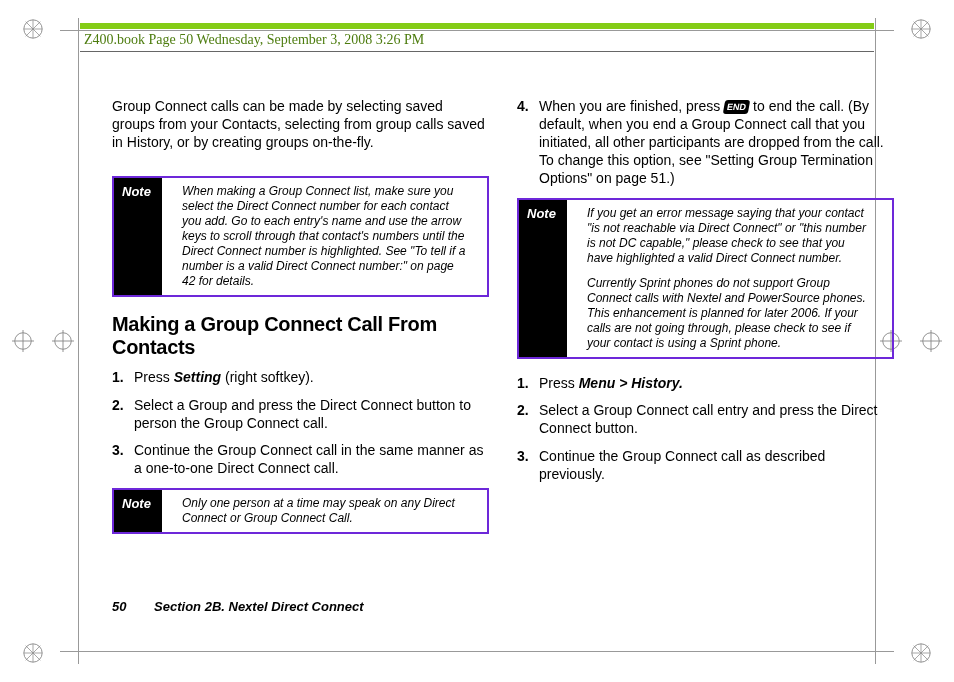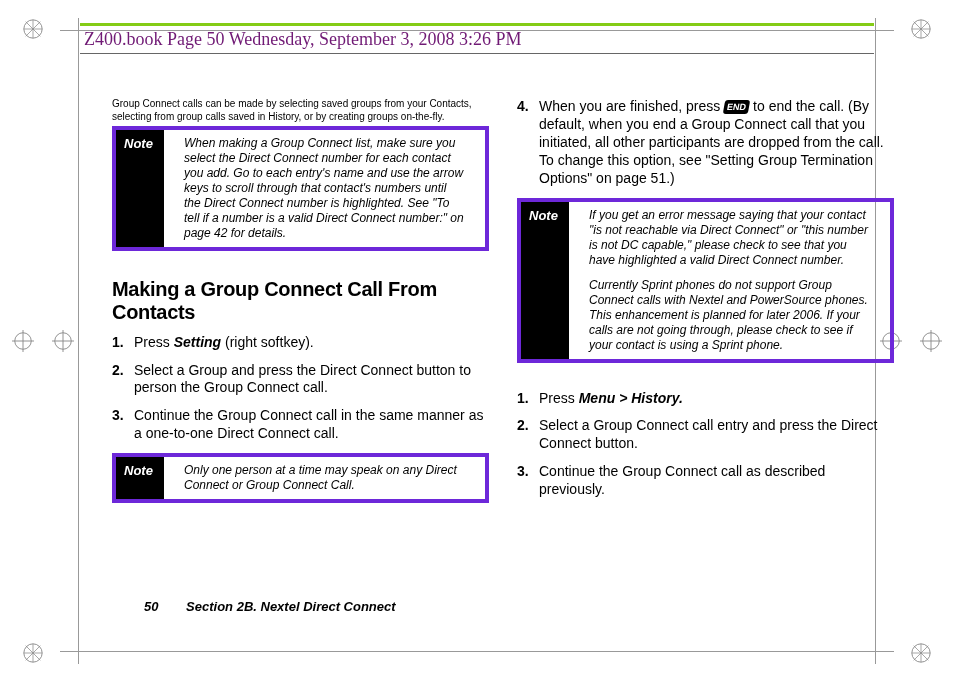--- a/index.html
+++ b/index.html
@@ -20,26 +20,26 @@
     width: 22px; height: 22px;
     border-radius: 50%;
     color: #999;
     font-size: 10px;
   }
   .reg-icon svg, .reg-small svg { width: 100%; height: 100%; }
 
   .header-strip {
     position: absolute;
     top: 23px; left: 80px; right: 80px;
-    border-top: 3px solid #84cc16;
+    border-top: 6px solid #84cc16;
     border-bottom: 1px solid #666;
     padding: 3px 4px;
     font-family: "Times New Roman", Times, serif;
-    font-size: 18px;
-    color: #701a75;
+    font-size: 14px;
+    color: #4d7c0f;
   }
 
   .page-body {
     position: absolute;
     top: 98px;
     left: 112px;
     right: 60px;
     bottom: 82px;
     display: flex;
     column-gap: 28px;
@@ -48,37 +48,37 @@
 
   h2.section-title {
     font-family: Arial, Helvetica, sans-serif;
     font-style: italic;
     font-weight: bold;
     font-size: 20px;
     letter-spacing: -0.3px;
     margin-bottom: 14px;
   }
   p.lead {
-    font-size: 10px;
+    font-size: 14px;
     line-height: 1.28;
-    margin-bottom: 2px;
+    margin-bottom: 24px;
   }
   h3.sub {
     font-family: Arial, Helvetica, sans-serif;
     font-weight: bold;
     font-size: 20px;
     letter-spacing: -0.3px;
     margin: 14px 0 10px 0;
   }
 
   .note-box {
-    border: 4px solid #6d28d9;
+    border: 2px solid #6d28d9;
     display: flex;
     align-items: stretch;
-    margin-bottom: 27px;
+    margin-bottom: 16px;
     font-size: 12px;
   }
   .note-label {
     background: #000;
     color: #fff;
     font-weight: bold;
     font-style: italic;
     padding: 6px 8px 0 8px;
     min-width: 48px;
     font-size: 13px;
@@ -123,21 +123,21 @@
     transform: skewX(-10deg);
   }
 
   .footer {
     position: absolute;
     bottom: 68px;
     left: 112px;
     font-size: 13px;
     font-style: italic;
   }
-  .footer .pg { font-weight: bold; margin-right: 24px; margin-left: 32px; }
+  .footer .pg { font-weight: bold; margin-right: 24px; }
   .footer .sect { font-weight: bold; }
 </style>
 </head>
 <body>
 
 <div class="crop-mark long-h" style="top:30px;left:60px;width:834px;"></div>
 <div class="crop-mark long-h" style="bottom:30px;left:60px;width:834px;"></div>
 <div class="crop-mark long-v" style="left:78px;top:18px;height:646px;"></div>
 <div class="crop-mark long-v" style="right:78px;top:18px;height:646px;"></div>
 

